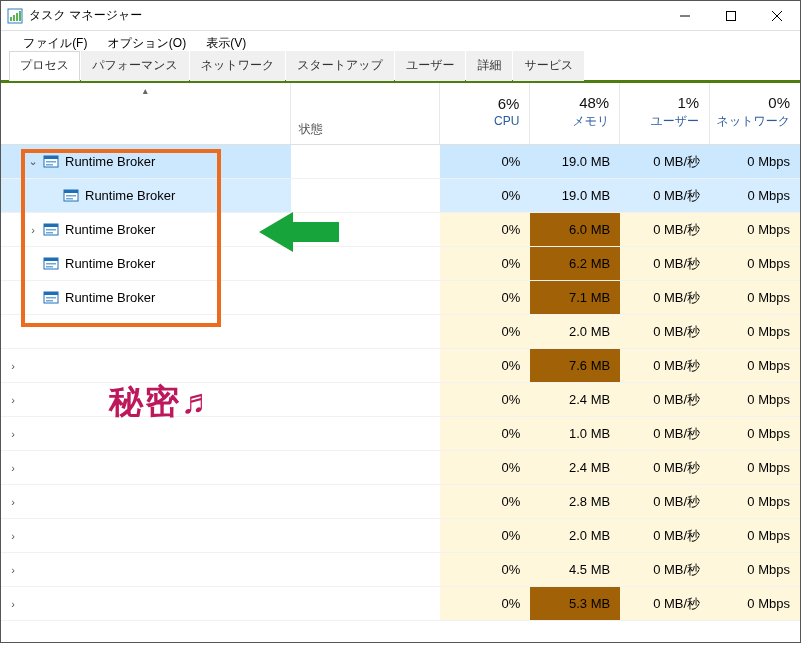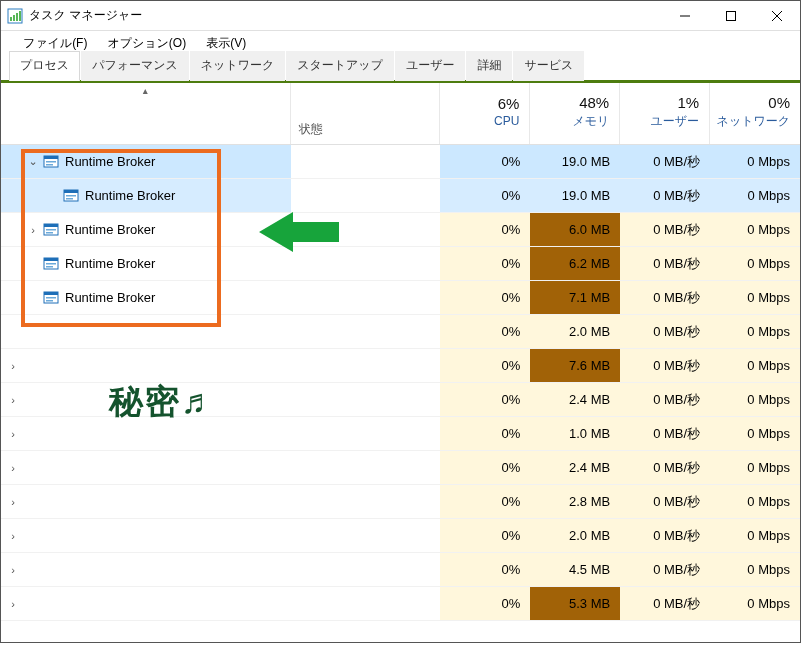--- a/index.html
+++ b/index.html
@@ -158,21 +158,21 @@
     position:absolute;
     border:4px solid #ec6b1f;
     pointer-events:none;
   }
   .anno-arrow {
     position:absolute;
     pointer-events:none;
   }
   .anno-text {
     position:absolute;
-    color:#14532d;
+    color:#be185d;
     font-weight:bold;
     font-size:34px;
     pointer-events:none;
     letter-spacing:2px;
     text-align:right;
   }
 </style>
 </head>
 <body>
 

